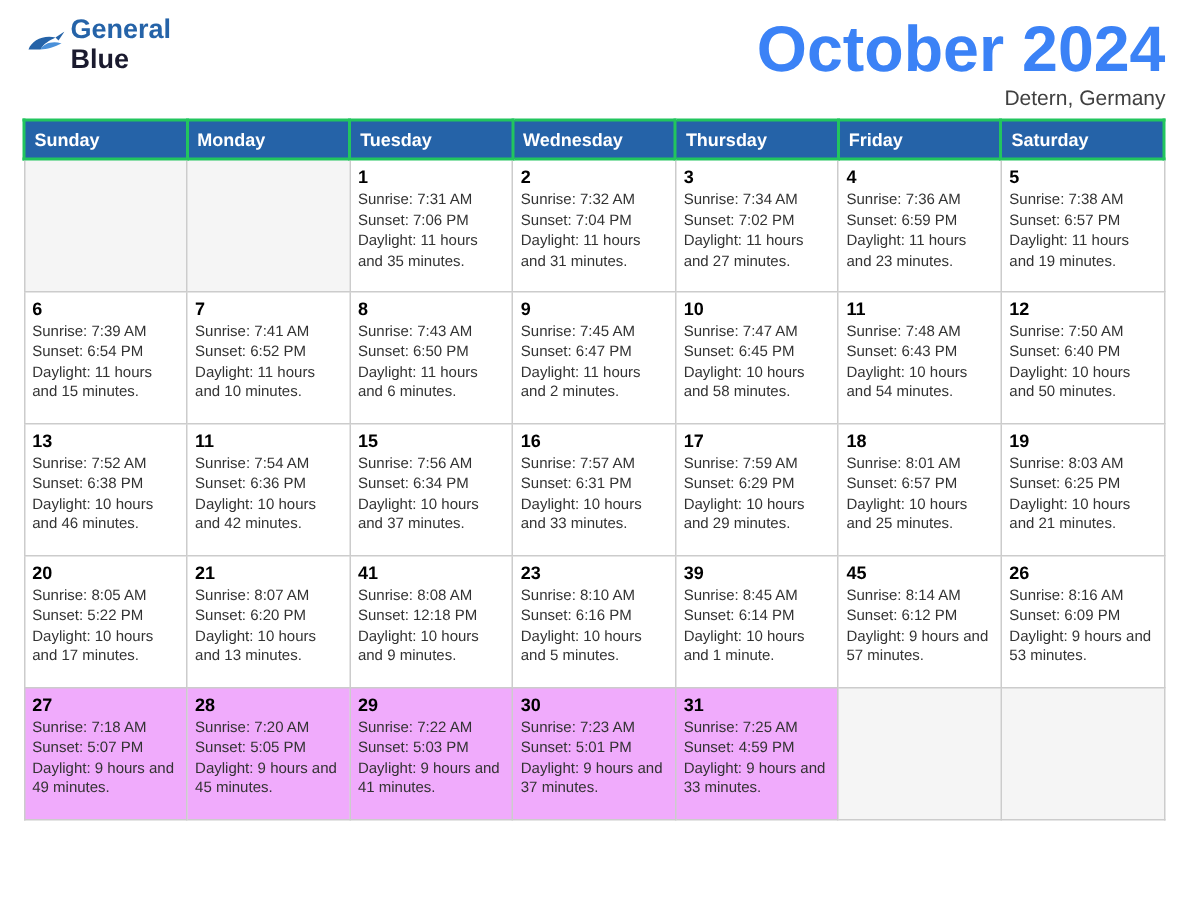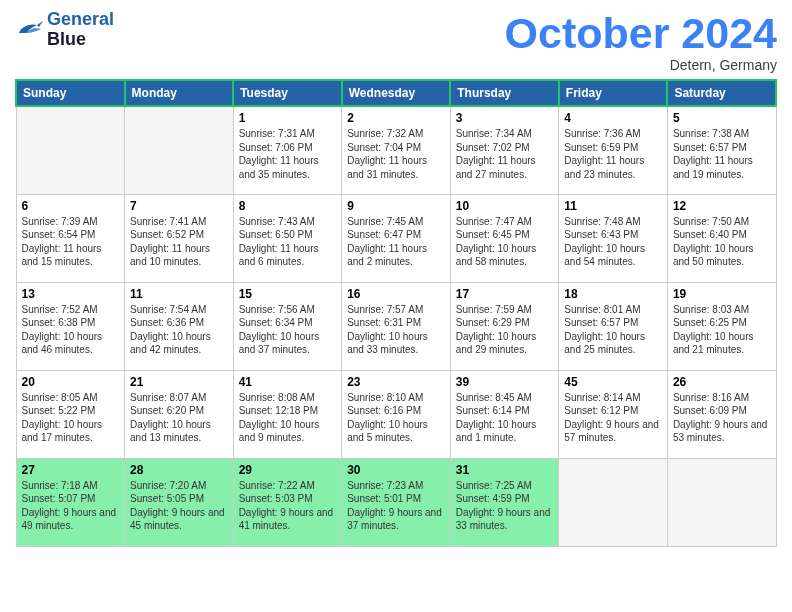--- a/index.html
+++ b/index.html
@@ -85,21 +85,21 @@
       font-size: 12px;
       display: block;
       margin-bottom: 2px;
     }
     .day-info {
       font-size: 10px;
       color: #333;
       line-height: 1.35;
     }
     .last-row td {
-      background: #86efac;
+      background: #f0abfc;
     }
   </style>
 </head>
 <body>
 
 <div class="page">
   <div class="header">
     <div class="logo">
       <svg class="logo-bird" viewBox="0 0 28 22" fill="none" xmlns="http://www.w3.org/2000/svg">
         <path d="M4 14 C6 8, 14 4, 22 6 C18 8, 14 10, 12 14 Z" fill="#2563a8"></path>

